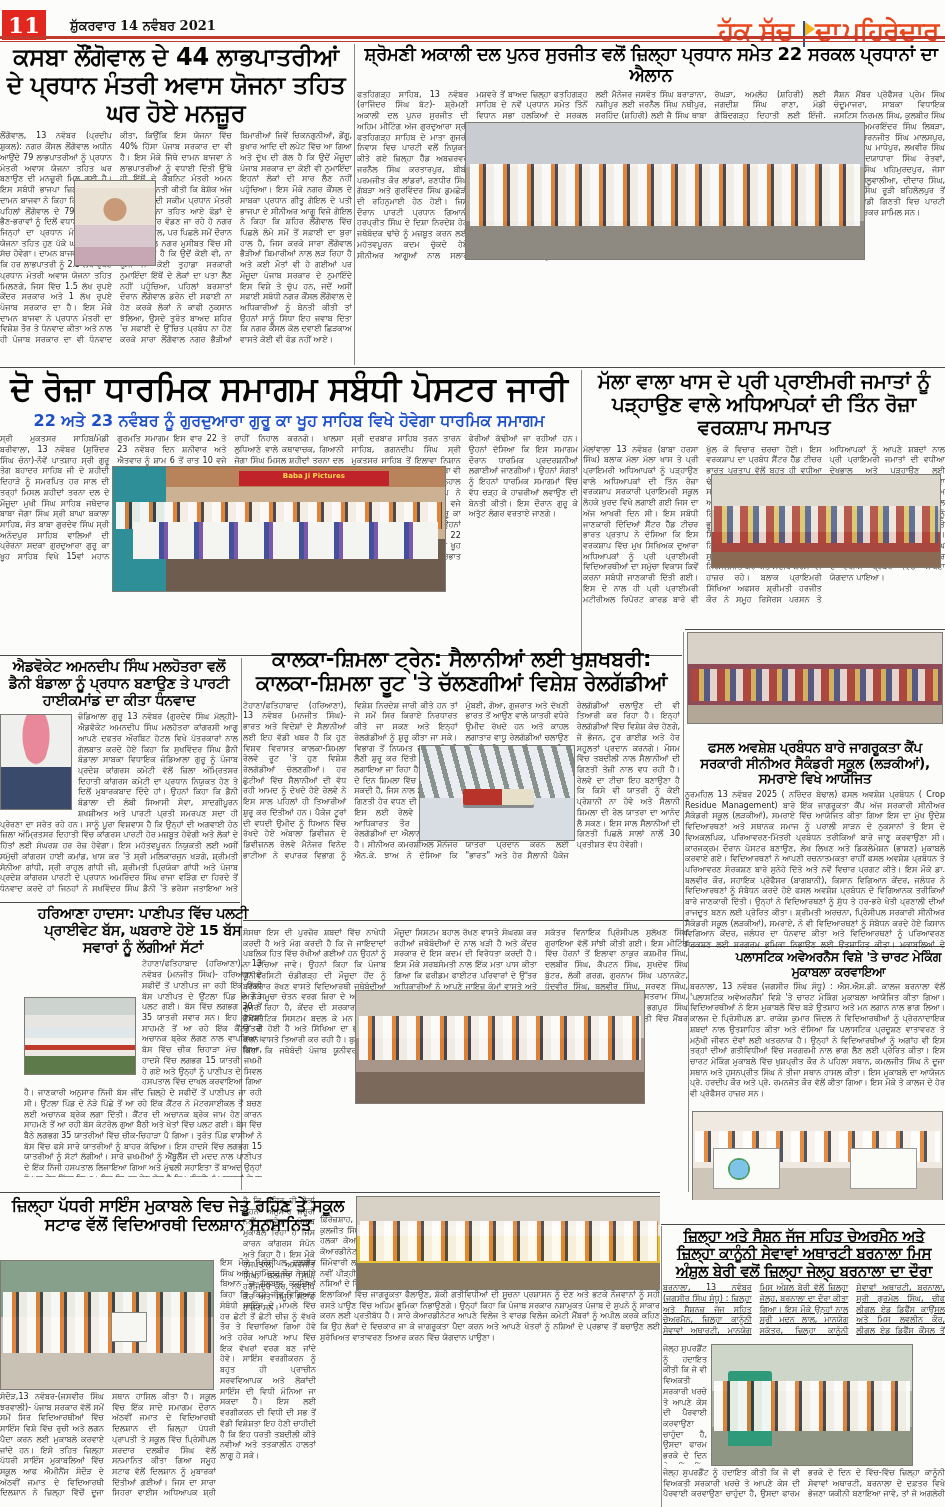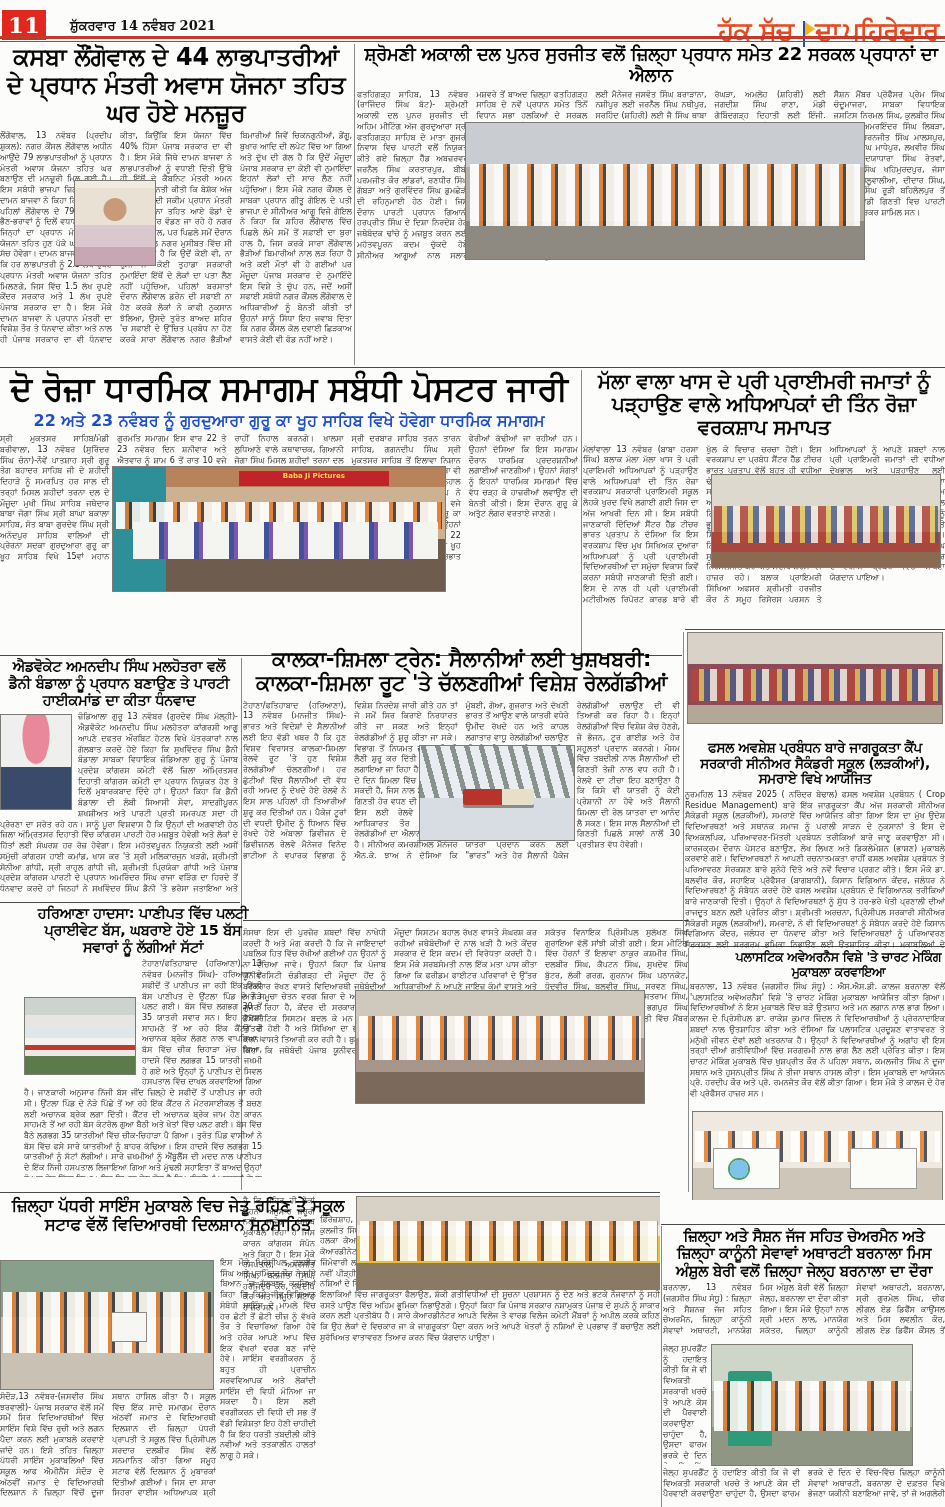--- a/index.html
+++ b/index.html
@@ -191,21 +191,21 @@
   <div class="body art" style="left:220px;top:1258px;width:96px;height:246px;">ਇਸ ਮੌਕੇ ਪ੍ਰਿੰਸੀਪਲ ਦਲਬੀਰ ਸਿੰਘ ਅਤੇ ਪਰਮਿੰਦਰ ਕੌਰ ਨੇ ਸਾਂਝੇ ਬਿਆਨ 'ਚ ਗੱਲਬਾਤ ਕਰਦਿਆਂ ਕਿਹਾ ਕਿ ਕਿਸੇ ਜੀਵ-ਵਿਗਿਆਨ ਸੰਬੰਧੀ ਸਾਇੰਸ ਦੇ ਮਾਮਲੇ ਵਿੱਚ ਹਰ ਛੋਟੀ ਤੋਂ ਛੋਟੀ ਚੀਜ਼ ਨੂੰ ਵੱਖਰੇ ਤੌਰ ਤੇ ਵਿਚਾਰਿਆ ਗਿਆ ਹੋਵੇ ਅਤੇ ਹਰੇਕ ਆਪਣੇ ਆਪ ਵਿੱਚ ਇਕ ਵੱਖਰਾਂ ਵਰਗ ਬਣ ਜਾਂਦੇ ਹੋਵੇ। ਸਾਇੰਸ ਵਰਗੀਕਰਨ ਨੂੰ ਬਹੁਤ ਹੀ ਪ੍ਰਾਚੀਨ ਸਰਵਵਿਆਪਕ ਅਤੇ ਲੋਕਾਂਦੀ ਸਾਇੰਸ ਦੀ ਵਿਧੀ ਮੰਨਿਆ ਜਾ ਸਕਦਾ ਹੈ। ਇਸ ਲਈ ਵਰਗੀਕਰਨ ਦੀ ਵਿਧੀ ਦੀ ਸਭ ਤੋਂ ਵੱਡੀ ਵਿਸ਼ੇਸ਼ਤਾ ਇਹ ਹੋਣੀ ਚਾਹੀਦੀ ਹੈ ਕਿ ਇਹ ਧਰਤੀ ਤਬਦੀਲੀ ਕੀਤੇ ਨਵੀਆਂ ਅਤੇ ਤਤਕਾਲੀਨ ਹਾਲਤਾਂ ਲਾਗੂ ਹੋ ਸਕੇ।</div>
 
   <section class="art" style="left:320px;top:1196px;width:340px;height:311px;">
     <div class="photo ph-yellow" style="left:36px;top:0;width:304px;height:92px;">
       <span class="band people" style="top:26%;height:44%;"></span>
     </div>
     <div class="sub sub-a12">ਯੂਥ ਨਸ਼ਿਆਂ ਵਿਰੁੱਧ ਮੁਹਿੰਮ ਦੀ ਮਜ਼ਬੂਤੀ ਲਈ ਕੀਤੀ ਮੀਟਿੰਗ</div>
     <div class="body" style="height:148px;margin-top:3px;">ਫ਼ਿਰੋਜ਼ਸ਼ਾਹ, 13 ਨਵੰਬਰ (ਸੁਖਵਿੰਦਰ ਮੋਮੀ) ਪੰਜਾਬ ਨੂੰ ਰੰਗਲਾ ਅਤੇ ਨਸ਼ਾਮੁਕਤ ਬਣਾਉਣ ਦੇ ਉਦੇਸ਼ ਨਾਲ ਹਲਕਾ ਵਿਧਾਇਕ ਕੁਲਜੀਤ ਸਿੰਘ ਰੰਧਾਵਾ ਵੱਲੋਂ ਮੁੱਖ ਦਫਤਰ ਫ਼ਿਰੋਜ਼ਸ਼ਾਹ ਵਿਖੇ ਯੂਥ ਨਸ਼ਿਆ ਵਿਰੁੱਧ ਦੇ ਜੋਨ ਇੰਚਾਰਜ ਸ਼੍ਰੀਮਤੀ ਅਨੂ ਬੱਬਰ, ਹਲਕਾ ਕੋਆਰਡੀਨੇਟਰ ਸੁਮਿਤ ਰਾਣਾ ਸਮੇਤ ਵਾਇਸ ਕੋਆਰਡੀਨੇਟਰ ਰਜਿੰਦਰ ਸਿੰਘ, ਸਤਭੇਤ ਸਿੰਘ ਸਮੇਤ ਬਲਾਕ ਕੋਆਰਡੀਨੇਟਰਾਂ ਨਾਲ ਮੀਟਿੰਗ ਕੀਤੀ ਤੇ ਉਨਾ ਦਾ ਸਨਮਾਨ ਕੀਤਾ। ਇਸ ਮੌਕੇ 'ਤੇ ਮੁਹਿੰਮ ਨਾਲ ਜੁੜੇ ਸਮੂਹ ਵਰਕਰਾਂ ਨੂੰ ਨਵੀਂ ਜ਼ਿੰਮੇਵਾਰੀ ਲਈ ਤਹਿ ਦਿਲੋਂ ਵਧਾਈਆਂ ਅਤੇ ਸ਼ੁਭਕਾਮਨਾਵਾਂ ਦੇਕੇ ਕਿਹਾ ਕਿ ਹਰ ਮਜ਼ਬੂਤ ਕਦਮ ਨਸ਼ੇ ਖਿਲਾਫ ਲਾਈਏ ਅਤੇ ਨਵੀਂ ਪੀੜ੍ਹੀ ਲਈ ਨਸ਼ਾ ਮੁਕਤ, ਸੁਚੱਜਾ ਤੇ ਸਵੱਛ ਪੰਜਾਬ ਬਣਾਈਏ ਦਾ ਸੁਨੇਹਾ ਦਿੱਤਾ। ਇਸ ਮੌਕੇ ਰੰਧਾਵਾ ਨੇ ਕਿਹਾ ਕਿ ਨਸ਼ਿਆਂ ਦੇ ਖਿਲਾਫ ਜੰਗ ਸਿਰਫ ਸਰਕਾਰ ਦੀ ਨਹੀਂ, ਸਗੋਂ ਹਰ ਨਾਗਰਿਕ ਦੀ ਜ਼ਿੰਮੇਵਾਰੀ ਹੈ। ਉਨ੍ਹਾਂ ਕਿਹਾ ਕਿ ਮੈਂਬਰ ਆਪਣੇ ਇਲਾਕਿਆਂ ਵਿੱਚ ਜਾਗਰੂਕਤਾ ਫੈਲਾਉਣ, ਸ਼ੱਕੀ ਗਤੀਵਿਧੀਆਂ ਦੀ ਸੂਚਨਾ ਪ੍ਰਸ਼ਾਸਨ ਨੂੰ ਦੇਣ ਅਤੇ ਭਟਕੇ ਨੌਜਵਾਨਾਂ ਨੂੰ ਸਹੀ ਰਸਤੇ ਪਾਉਣ ਵਿੱਚ ਅਹਿਮ ਭੂਮਿਕਾ ਨਿਭਾਉਣਗੇ। ਉਨ੍ਹਾਂ ਕਿਹਾ ਕਿ ਪੰਜਾਬ ਸਰਕਾਰ ਨਸ਼ਾਮੁਕਤ ਪੰਜਾਬ ਦੇ ਸੁਪਨੇ ਨੂੰ ਸਾਕਾਰ ਕਰਨ ਲਈ ਪ੍ਰਤੀਬੱਧ ਹੈ। ਸਾਰੇ ਕੋਆਰਡੀਨੇਟਰ ਆਪਣੇ ਵਿਲੇਜ ਤੇ ਵਾਰਡ ਵਿਲੇਜ ਕਮੇਟੀ ਮੈਂਬਰਾਂ ਨੂੰ ਅਪੀਲ ਕਰਕੇ ਕਹਿਣ ਕਿ ਉਹ ਲੋਕਾਂ ਦੇ ਵਿਚਕਾਰ ਜਾ ਕੇ ਜਾਗਰੂਕਤਾ ਪੈਦਾ ਕਰਨ ਅਤੇ ਆਪਣੇ ਖੇਤਰਾਂ ਨੂੰ ਨਸ਼ਿਆਂ ਦੇ ਪ੍ਰਭਾਵ ਤੋਂ ਬਚਾਉਣ ਲਈ ਸੁਰੱਖਿਅਤ ਵਾਤਾਵਰਣ ਤਿਆਰ ਕਰਨ ਵਿੱਚ ਯੋਗਦਾਨ ਪਾਉਣਾ।</div>
   </section>
 
-  <section class="art" style="left:663px;top:1228px;width:282px;height:279px;">
+  <section class="art" style="left:663px;top:1228px;width:282px;height:279px;text-decoration:underline;">
     <h2 class="hl hl-a13">ਜ਼ਿਲ੍ਹਾ ਅਤੇ ਸੈਸ਼ਨ ਜੱਜ ਸਹਿਤ ਚੇਅਰਮੈਨ ਅਤੇ ਜ਼ਿਲ੍ਹਾ ਕਾਨੂੰਨੀ ਸੇਵਾਵਾਂ ਅਥਾਰਟੀ ਬਰਨਾਲਾ ਮਿਸ ਅੰਸ਼ੁਲ ਬੇਰੀ ਵਲੋਂ ਜ਼ਿਲ੍ਹਾ ਜੇਲ੍ਹ ਬਰਨਾਲਾ ਦਾ ਦੌਰਾ</h2>
     <div class="body c3" style="height:56px;margin-top:3px;">ਬਰਨਾਲਾ, 13 ਨਵੰਬਰ (ਜਗਸੀਰ ਸਿੰਘ ਸੰਧੂ) : ਜ਼ਿਲ੍ਹਾ ਅਤੇ ਸੈਸ਼ਨਜ਼ ਜੱਜ ਸਹਿਤ ਚੇਅਰਮੈਨ, ਜ਼ਿਲ੍ਹਾ ਕਾਨੂੰਨੀ ਸੇਵਾਵਾਂ ਅਥਾਰਟੀ, ਮਾਨਯੋਗ ਮਿਸ ਅੰਸ਼ੁਲ ਬੇਰੀ ਵੱਲੋਂ ਜ਼ਿਲ੍ਹਾ ਜੇਲ੍ਹ, ਬਰਨਾਲਾ ਦਾ ਦੌਰਾ ਕੀਤਾ ਗਿਆ। ਇਸ ਮੌਕੇ ਉਨ੍ਹਾਂ ਨਾਲ ਸ੍ਰੀ ਮਦਨ ਲਾਲ, ਮਾਨਯੋਗ ਸਕੱਤਰ, ਜ਼ਿਲ੍ਹਾ ਕਾਨੂੰਨੀ ਸੇਵਾਵਾਂ ਅਥਾਰਟੀ, ਬਰਨਾਲਾ, ਸ੍ਰੀ ਗੁਰਮੇਲ ਸਿੰਘ, ਚੀਫ ਲੀਗਲ ਏਡ ਡਿਫੈਂਸ ਕਾਉਂਸਲ ਅਤੇ ਮਿਸ ਲਵਲੀਨ ਕੌਰ, ਲੀਗਲ ਏਡ ਡਿਫੈਂਸ ਕੌਂਸਲ ਤੋਂ ਇਲਾਵਾ ਜੇਲ ਸੁਪਰਡੈਂਟ ਸ੍ਰੀ ਸਿਵਰਾਜ ਸਿੰਘ ਨੰਦਗੜ੍ਹ ਵੀ ਹਾਜ਼ਰ ਸਨ। ਮਿਸ ਅੰਸ਼ੁਲ ਬੇਰੀ ਨੇ ਜੇਲ੍ਹ ਬੰਦੀਆਂ ਨੂੰ ਆ ਰਹੀਆਂ ਮੁਸ਼ਕਿਲਾਂ ਦਾ ਜਾਇਜ਼ਾ ਲਿਆ ਅਤੇ ਉਨ੍ਹਾਂ ਦੀ ਮਦਦ ਕਰਨ ਦਾ ਭਰੋਸਾ ਦਿੱਤਾ। ਉਨ੍ਹਾਂ ਵੱਲੋਂ ਜੇਲ੍ਹ ਬੈਰਕਾਂ ਅਤੇ ਬੰਦੀਆਂ ਦੀ ਰਿਹਾਇਸ਼ ਦੀ ਚੈਕਿੰਗ ਕੀਤੀ ਗਈ ਅਤੇ ਖਾਣੇ ਦਾ ਜਾਇਜ਼ਾ ਲਿਆ ਗਿਆ। ਮੁਫ਼ਤ ਕਾਨੂੰਨੀ ਸਹਾਇਤਾ ਸਕੀਮ ਬਾਰੇ ਵੀ ਜਾਣਕਾਰੀ ਦਿੱਤੀ ਅਤੇ ਮਾਨਯੋਗ ਹਾਈ ਕੋਰਟ ਅਤੇ ਮਾਨਯੋਗ ਸੁਪਰੀਮ ਕੋਰਟ ਵਿਚ ਅਪੀਲ ਕਰਨ ਦਾ ਤਰੀਕਾ ਅਤੇ ਲਿਮਿਟੇਸ਼ਨ ਪੀਰੀਅਡ ਬਾਰੇ ਵੀ ਜਾਗਰੂਕ ਕੀਤਾ। ਉਨ੍ਹਾਂ</div>
     <div class="photo ph-jail" style="left:48px;top:116px;width:200px;height:120px;">
       <span class="green"></span>
       <span class="band people" style="top:30%;height:42%;"></span>
     </div>
     <div class="body" style="position:absolute;left:0;top:116px;width:44px;height:120px;">ਜੇਲ੍ਹ ਸੁਪਰਡੈਂਟ ਨੂੰ ਹਦਾਇਤ ਕੀਤੀ ਕਿ ਜੋ ਵੀ ਵਿਅਕਤੀ ਸਰਕਾਰੀ ਖਰਚੇ ਤੇ ਆਪਣੇ ਕੇਸ ਦੀ ਪੈਰਵਾਈ ਕਰਵਾਉਣਾ ਚਾਹੁੰਦਾ ਹੈ, ਉਸਦਾ ਫਾਰਮ ਭਰਕੇ ਦੋ ਦਿਨ ਦੇ ਵਿੱਚ-ਵਿੱਚ ਜ਼ਿਲ੍ਹਾ ਕਾਨੂੰਨੀ ਸੇਵਾਵਾਂ ਅਥਾਰਟੀ, ਬਰਨਾਲਾ ਦੇ ਦਫ਼ਤਰ ਵਿਖੇ ਭੇਜਣਾ ਯਕੀਨੀ ਬਣਾਇਆ ਜਾਵੇ, ਤਾਂ ਜੋ ਅਗਲੇਰੀ ਕਾਰਵਾਈ ਕੀਤੀ ਜਾ ਸਕੇ। ਬਰਨਾਲਾ ਵਿਖੇ ਜ਼ਿਲ੍ਹਾ ਕਾਨੂੰਨੀ ਸੇਵਾਵਾਂ ਅਥਾਰਟੀ, ਬਰਨਾਲਾ ਵੱਲੋਂ ਇੱਕ ਲੀਗਲ ਏਡ ਕਲੀਨਿਕ ਚੱਲ ਰਿਹਾ ਹੈ ਜਿੱਥੇ ਪੈਰਾ ਲੀਗਲ ਵਲੰਟੀਅਰ ਨਿਯੁਕਤ ਕੀਤਾ ਗਿਆ ਹੈ। ਬੰਦੀ ਆਪਣੇ ਕੇਸ ਬਾਰੇ ਕਿਸੇ ਵੀ ਤਰ੍ਹਾਂ ਦੀ ਜਾਣਕਾਰੀ ਇਸ ਕਲੀਨਿਕ ਤੋਂ ਲੈ ਸਕਦੇ ਹਨ।</div>
     <div class="body c2" style="position:absolute;left:0;top:240px;width:282px;height:38px;">ਜੇਲ੍ਹ ਸੁਪਰਡੈਂਟ ਨੂੰ ਹਦਾਇਤ ਕੀਤੀ ਕਿ ਜੋ ਵੀ ਵਿਅਕਤੀ ਸਰਕਾਰੀ ਖਰਚੇ ਤੇ ਆਪਣੇ ਕੇਸ ਦੀ ਪੈਰਵਾਈ ਕਰਵਾਉਣਾ ਚਾਹੁੰਦਾ ਹੈ, ਉਸਦਾ ਫਾਰਮ ਭਰਕੇ ਦੋ ਦਿਨ ਦੇ ਵਿੱਚ-ਵਿੱਚ ਜ਼ਿਲ੍ਹਾ ਕਾਨੂੰਨੀ ਸੇਵਾਵਾਂ ਅਥਾਰਟੀ, ਬਰਨਾਲਾ ਦੇ ਦਫ਼ਤਰ ਵਿਖੇ ਭੇਜਣਾ ਯਕੀਨੀ ਬਣਾਇਆ ਜਾਵੇ, ਤਾਂ ਜੋ ਅਗਲੇਰੀ ਕਾਰਵਾਈ ਕੀਤੀ ਜਾ ਸਕੇ। ਬਰਨਾਲਾ ਵਿਖੇ ਜ਼ਿਲ੍ਹਾ ਕਾਨੂੰਨੀ ਸੇਵਾਵਾਂ ਅਥਾਰਟੀ, ਬਰਨਾਲਾ ਵੱਲੋਂ ਇੱਕ ਲੀਗਲ ਏਡ ਕਲੀਨਿਕ ਚੱਲ ਰਿਹਾ ਹੈ ਜਿੱਥੇ ਪੈਰਾ ਲੀਗਲ ਵਲੰਟੀਅਰ ਨਿਯੁਕਤ ਕੀਤਾ ਗਿਆ ਹੈ। ਬੰਦੀ ਆਪਣੇ ਕੇਸ ਬਾਰੇ ਕਿਸੇ ਵੀ ਤਰ੍ਹਾਂ ਦੀ ਜਾਣਕਾਰੀ ਇਸ ਕਲੀਨਿਕ ਤੋਂ ਲੈ ਸਕਦੇ ਹਨ।</div>
   </section>
 

